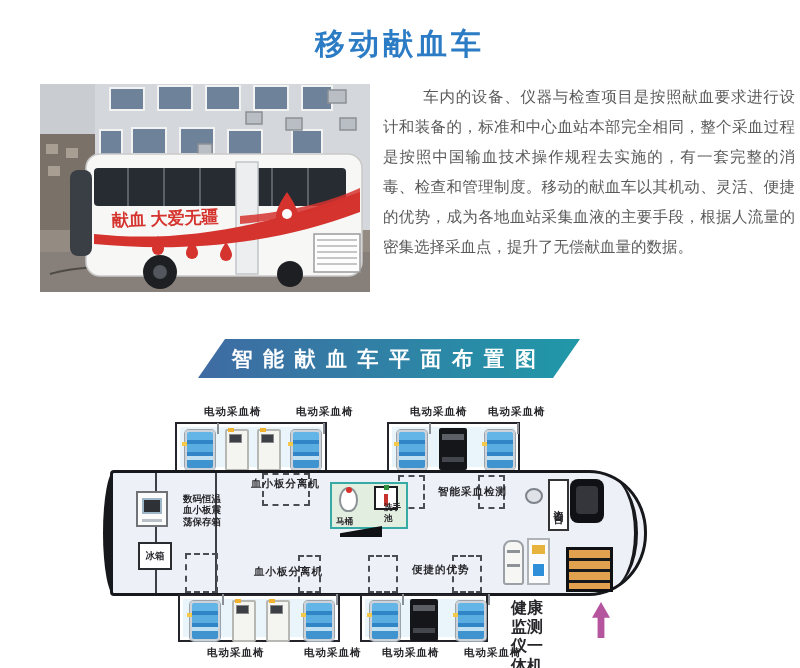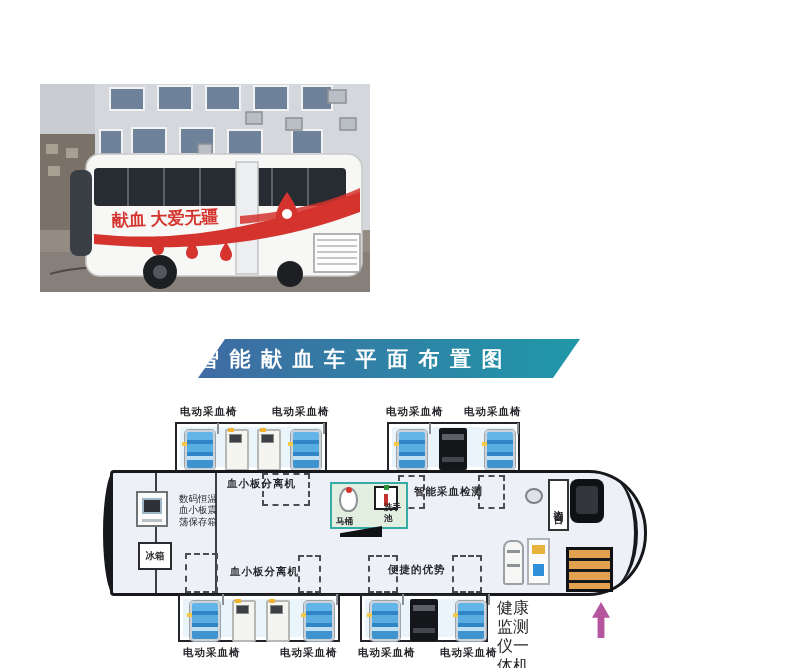--- a/index.html
+++ b/index.html
@@ -15,26 +15,26 @@
          color:#5a5a5a;text-align:justify;text-indent:2.6em;}
 
   
   .photo{position:absolute;left:40px;top:84px;width:330px;height:208px;overflow:hidden;}
 
   
   .banner{position:absolute;left:198px;top:339px;width:382px;height:39px;
           background:linear-gradient(90deg,#3f6ba3,#2098a8);
           clip-path:polygon(27px 0,100% 0,calc(100% - 27px) 100%,0 100%);
           color:#fff;font-size:21px;font-weight:700;letter-spacing:0.5em;
-          line-height:39px;text-align:left;}
+          line-height:39px;text-align:center;}
 
   
   .plan{position:absolute;left:0;top:395px;width:800px;height:273px;}
-  .plan .lbl{position:absolute;font-size:10.5px;font-weight:700;color:#26262a;letter-spacing:1px;white-space:nowrap;}
-  .plan .lbl-sm{position:absolute;font-size:9.5px;font-weight:400;color:#26262a;line-height:1.2;}
+  .plan .lbl{position:absolute;font-size:10.5px;font-weight:700;color:#26262a;letter-spacing:1px;white-space:nowrap;margin-left:24px;}
+  .plan .lbl-sm{position:absolute;font-size:9.5px;font-weight:700;color:#26262a;line-height:1.2;text-align:right;}
 
   .bus-body{position:absolute;left:110px;top:75px;width:537px;height:126px;background:#edf0f6;
             border:3px solid #17181c;box-sizing:border-box;border-radius:4px 58px 58px 4px / 4px 62px 62px 4px;}
   .rear-cap{position:absolute;left:103px;top:75px;width:21px;height:126px;background:#17181c;
             border-radius:12px 0 0 12px / 63px 0 0 63px;}
   .nose-line{position:absolute;left:606px;top:82px;width:32px;height:112px;box-sizing:border-box;
              border-right:4px solid #17181c;border-radius:0 30px 30px 0 / 0 56px 56px 0;}
   .partition{position:absolute;top:78px;width:2px;height:120px;background:#3c3f45;}
 
   .popout{position:absolute;background:#eaf4fb;border:2px solid #23252a;box-sizing:border-box;
@@ -100,20 +100,21 @@
   .hm-machine-b::after{content:"";position:absolute;left:3px;bottom:6px;width:13px;height:14px;background:#2f8fd8;box-shadow:inset 0 0 0 1px #fff;}
 
   .entry-arrow{position:absolute;left:592px;top:207px;width:18px;height:36px;background:#b5559e;
                clip-path:polygon(50% 0,100% 44%,69% 44%,69% 100%,31% 100%,31% 44%,0 44%);}
 </style>
 </head>
 <body>
 
 <div class="screen">
 
+  <div class="page-title">移动献血车</div>
 
   <div class="photo">
     <svg width="330" height="208" viewBox="0 0 330 208">
 
       <rect x="0" y="0" width="330" height="208" fill="#c9ccd1"></rect>
       <rect x="55" y="0" width="275" height="150" fill="#d4d7db"></rect>
       <g fill="#6e8299" stroke="#f2f2f2" stroke-width="2">
         <rect x="70" y="4" width="34" height="22"></rect>
           <rect x="118" y="2" width="34" height="24"></rect>
         <rect x="166" y="2" width="34" height="24"></rect>
@@ -177,20 +178,21 @@
           <line x1="277" y1="174" x2="317" y2="174"></line>
         <line x1="277" y1="180" x2="317" y2="180"></line>
       </g>
 
       <circle cx="120" cy="188" r="17" fill="#1d1f22"></circle>
         <circle cx="120" cy="188" r="7" fill="#53565c"></circle>
       <circle cx="250" cy="190" r="13" fill="#1d1f22"></circle>
     </svg>
   </div>
 
+  <div class="intro">车内的设备、仪器与检查项目是按照献血要求进行设计和装备的，标准和中心血站本部完全相同，整个采血过程是按照中国输血技术操作规程去实施的，有一套完整的消毒、检查和管理制度。移动的献血车以其机动、灵活、便捷的优势，成为各地血站采集血液的主要手段，根据人流量的密集选择采血点，提升了无偿献血量的数据。</div>
 
   <div class="banner">
     <span>智能献血车平面布置图</span>
   </div>
 
   <div class="plan">
 
     <div class="lbl" style="left:180px;top:10px;">电动采血椅</div>
     <div class="lbl" style="left:272px;top:10px;">电动采血椅</div>
     <div class="lbl" style="left:386px;top:10px;">电动采血椅</div>

